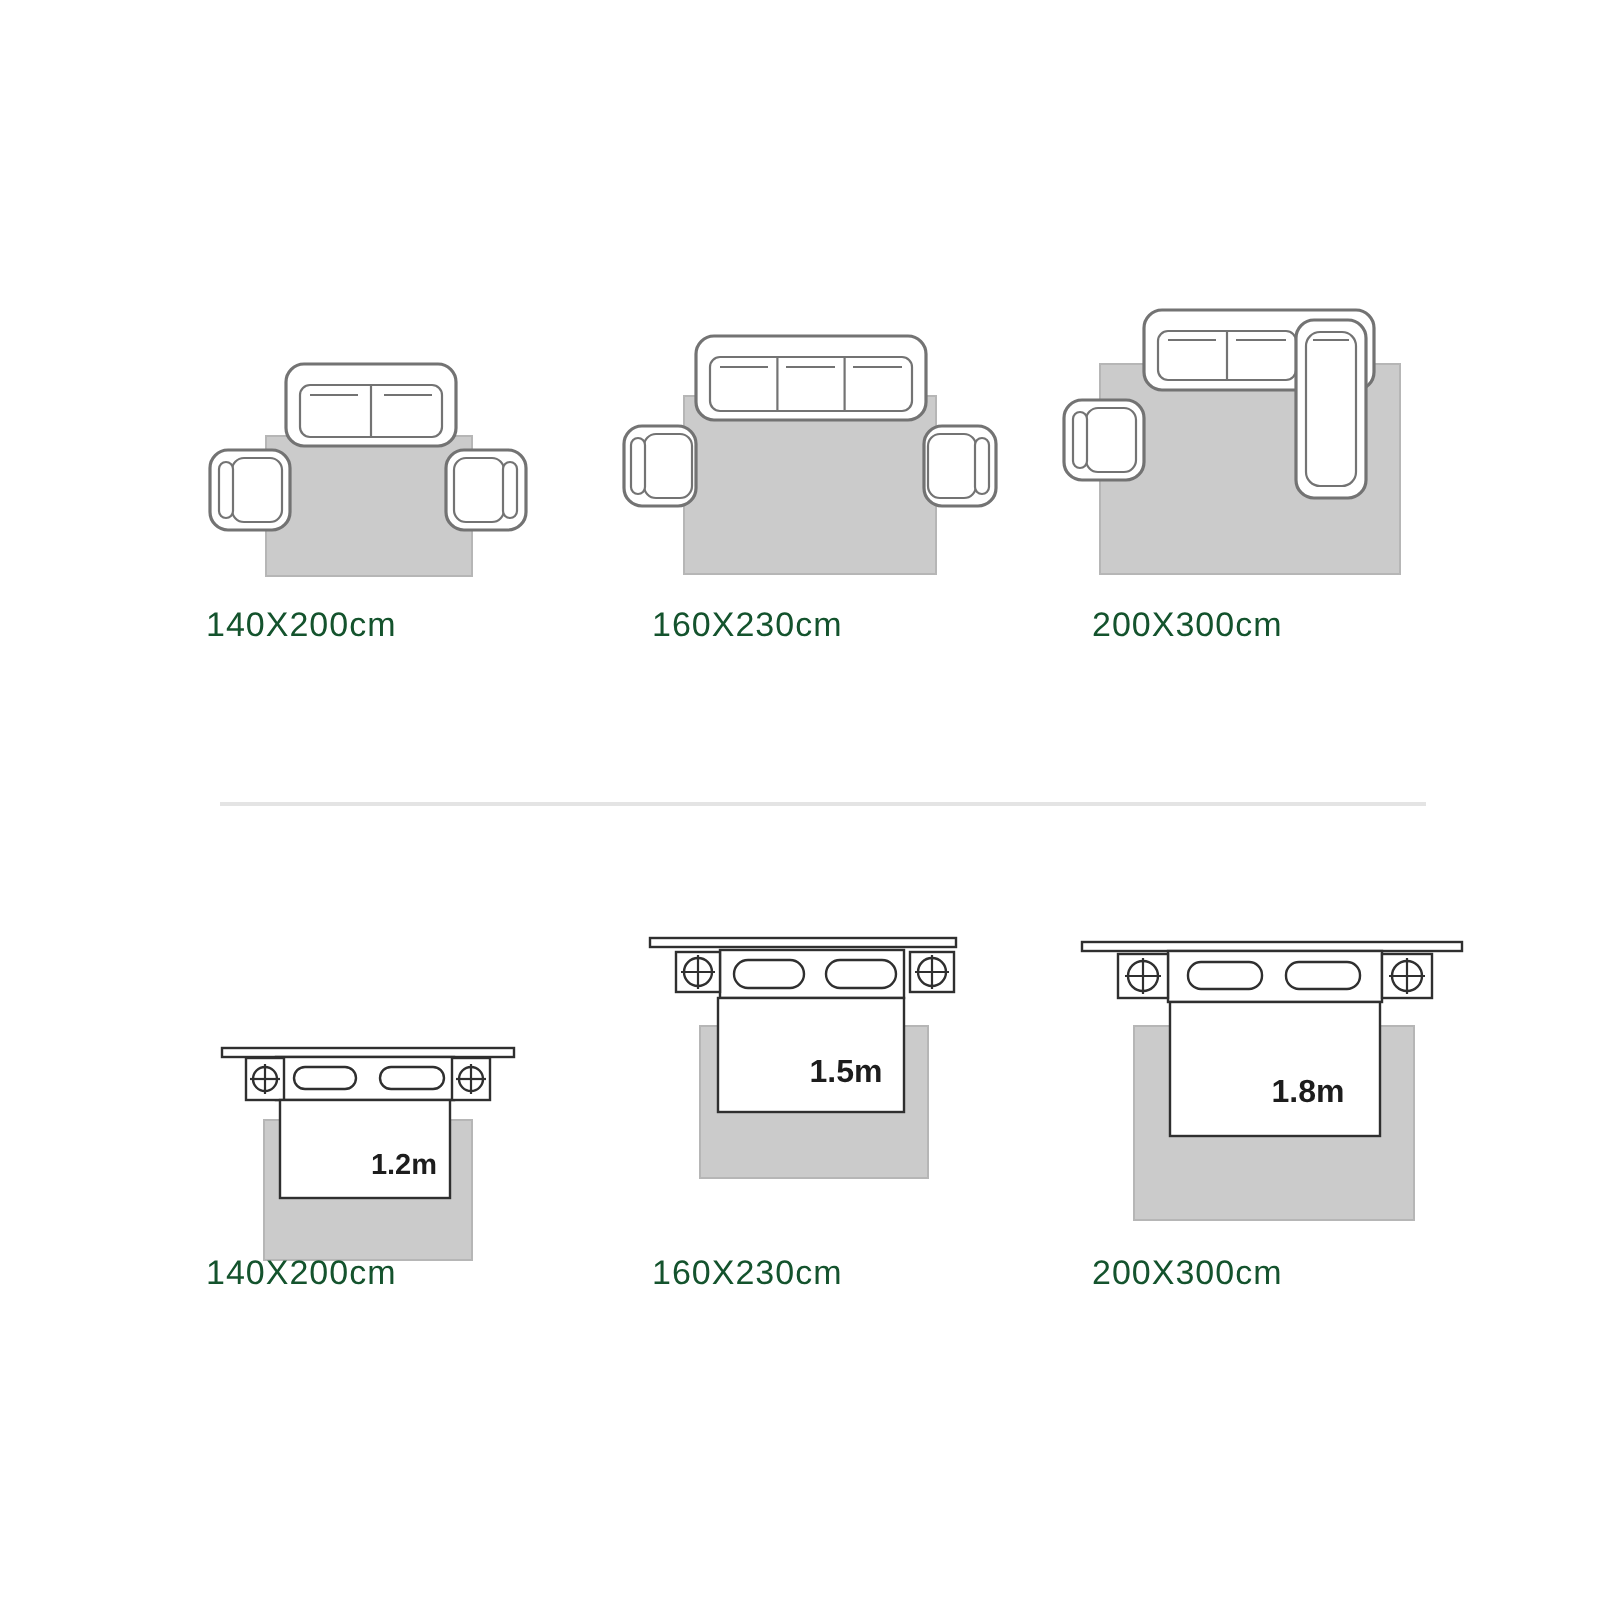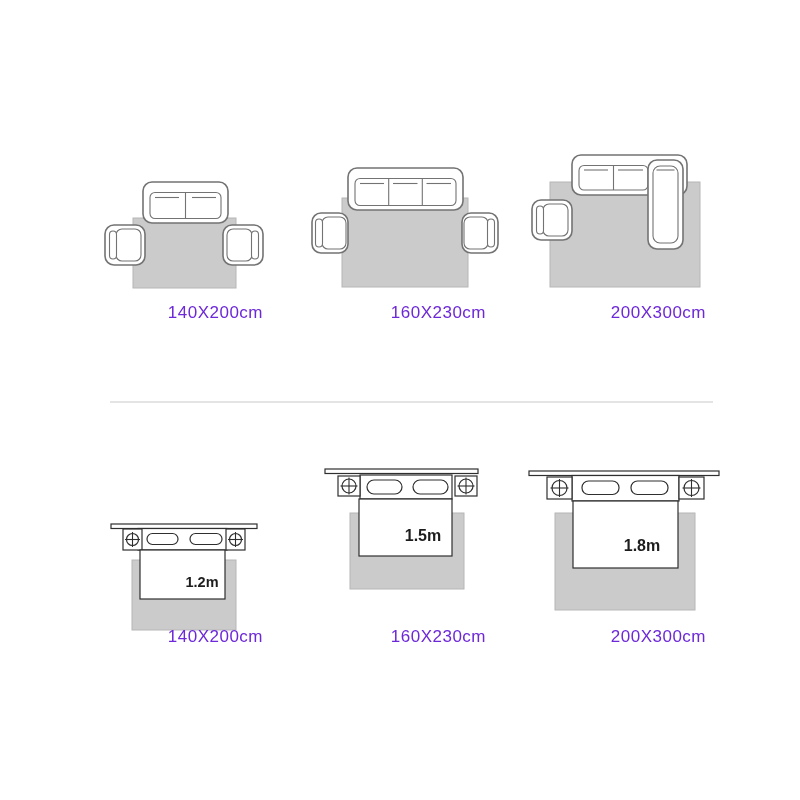--- a/index.html
+++ b/index.html
@@ -2,22 +2,22 @@
 <html><head>
 <meta charset="utf-8">
 <style>
   html,body{margin:0;padding:0;background:#ffffff;}
   .canvas{
     position:relative;width:800px;height:800px;background:#ffffff;overflow:hidden;
     font-family:"Liberation Sans",sans-serif;
   }
   .diagram{position:absolute;margin:0;padding:0;}
   .size-label{
-    position:absolute;width:160px;text-align:right;
-    font-size:17px;line-height:20px;letter-spacing:.5px;color:#6d28d9;
+    position:absolute;width:160px;text-align:left;
+    font-size:17px;line-height:20px;letter-spacing:.5px;color:#14532d;
   }
   .divider{position:absolute;left:110px;top:401px;width:603px;height:2px;background:#e4e4e4;}
   
   .rug{fill:#cbcbcb;stroke:#b6b6b6;stroke-width:1;}
   
   .sofa rect{fill:#ffffff;stroke:#737373;stroke-width:1.6;}
   .sofa line{fill:none;stroke:#737373;stroke-width:1.1;}
   .sofa .thin{stroke-width:1.1;}
   
   .bed rect{fill:#ffffff;stroke:#2f2f2f;stroke-width:1.2;}
@@ -143,21 +143,21 @@
         <line x1="157.5" y1="25" x2="174.5" y2="25"></line>
         <rect x="67" y="19" width="35" height="14" rx="7"></rect>
         <rect x="113" y="19" width="35" height="14" rx="7"></rect>
         <rect x="59" y="38" width="93" height="57"></rect>
       </g>
       <text class="bed-size" x="123" y="80" font-size="16" text-anchor="middle">1.5m</text>
     </svg>
   </figure>
   <div class="size-label" style="left:326px;top:627px;">160X230cm</div>
 
-  <figure class="diagram" style="left:516px;top:460px;">
+  <figure class="diagram" style="left:528px;top:460px;">
     <svg width="210" height="155" viewBox="0 0 210 155">
       <rect class="rug" x="39" y="53" width="140" height="97"></rect>
       <g class="bed">
         <rect x="13" y="11" width="190" height="4.5"></rect>
         <rect x="56" y="15.5" width="107" height="25.5"></rect>
         <rect x="31" y="17" width="25" height="22"></rect>
         <rect x="163" y="17" width="25" height="22"></rect>
         <circle cx="43.5" cy="28" r="7.5"></circle>
         <line x1="43.5" y1="19" x2="43.5" y2="37"></line>
         <line x1="34.5" y1="28" x2="52.5" y2="28"></line>

